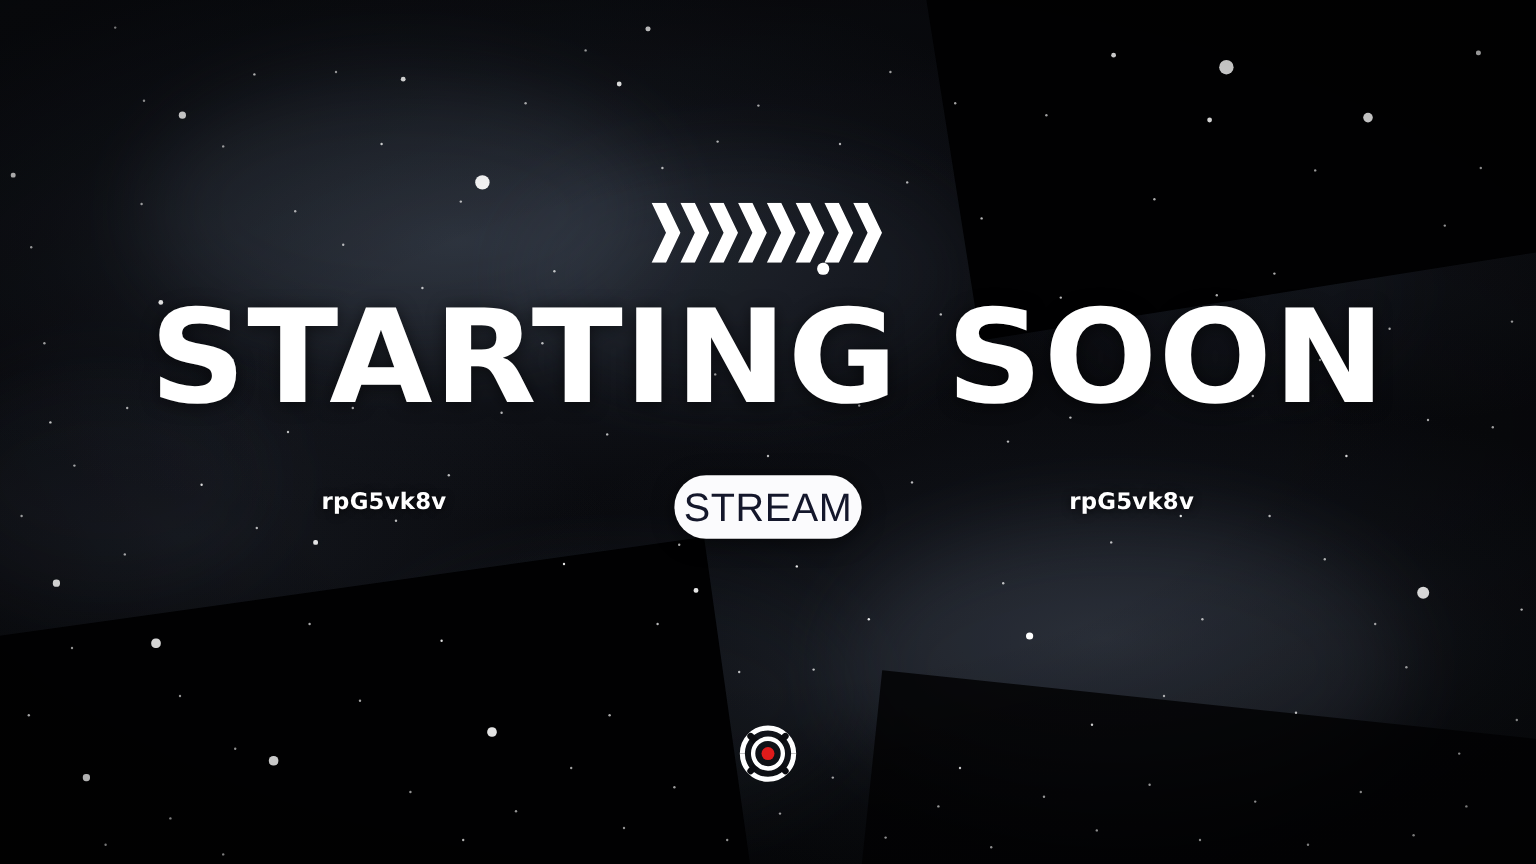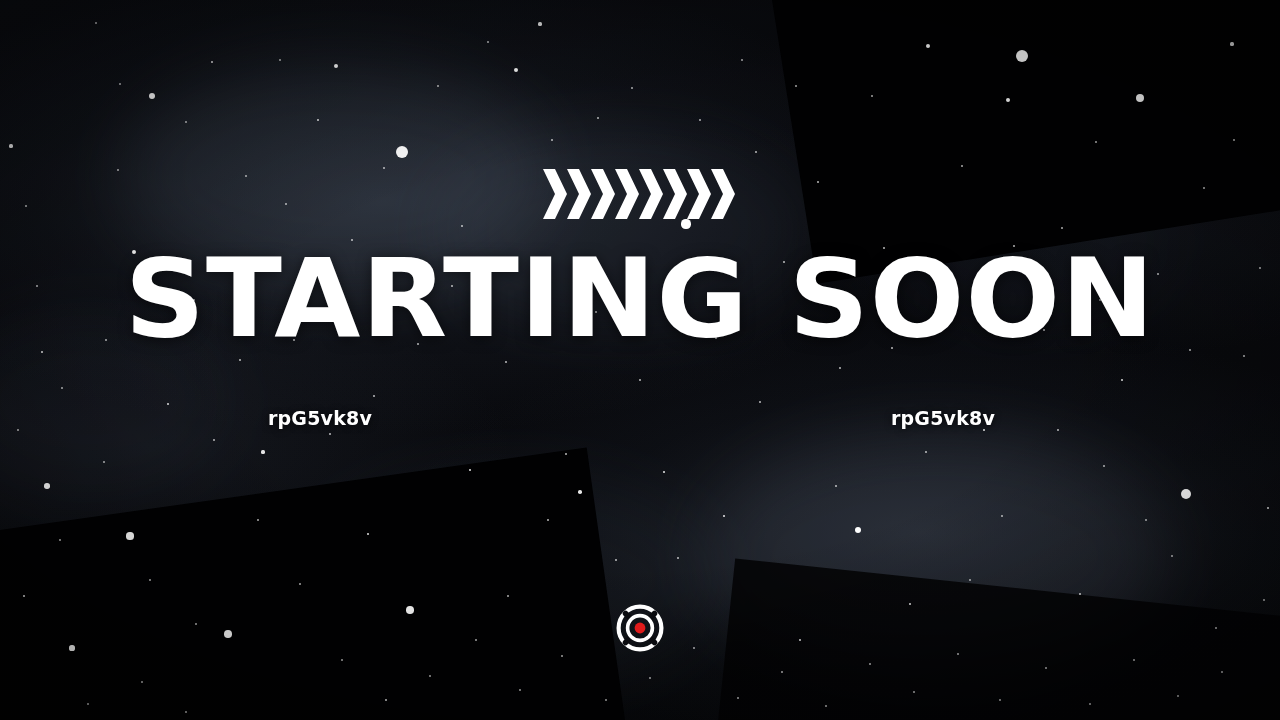--- a/index.html
+++ b/index.html
@@ -377,20 +377,23 @@
             <path d="M 1 0 L 13 0 L 25 25 L 13 50 L 1 50 L 13 25 Z" fill="#ffffff"></path>
           </svg>
         </div>
       </div>
 
     <div class="title">STARTING SOON</div>
 
     <div class="midrow">
       <div class="tag left">rpG5vk8v</div>
 
+      <div class="badge">
+        <span>STREAM</span>
+      </div>
 
       <div class="tag right">rpG5vk8v</div>
     </div>
 
     <div class="logo">
       <svg width="52" height="52" viewBox="0 0 52 52" aria-hidden="true">
 
         <g fill="none" stroke="#ffffff" stroke-width="4.2" stroke-linecap="butt">
           <path d="M 26 4.6 A 21.4 21.4 0 0 1 47.4 26"></path>
           <path d="M 47.4 26 A 21.4 21.4 0 0 1 26 47.4"></path>

